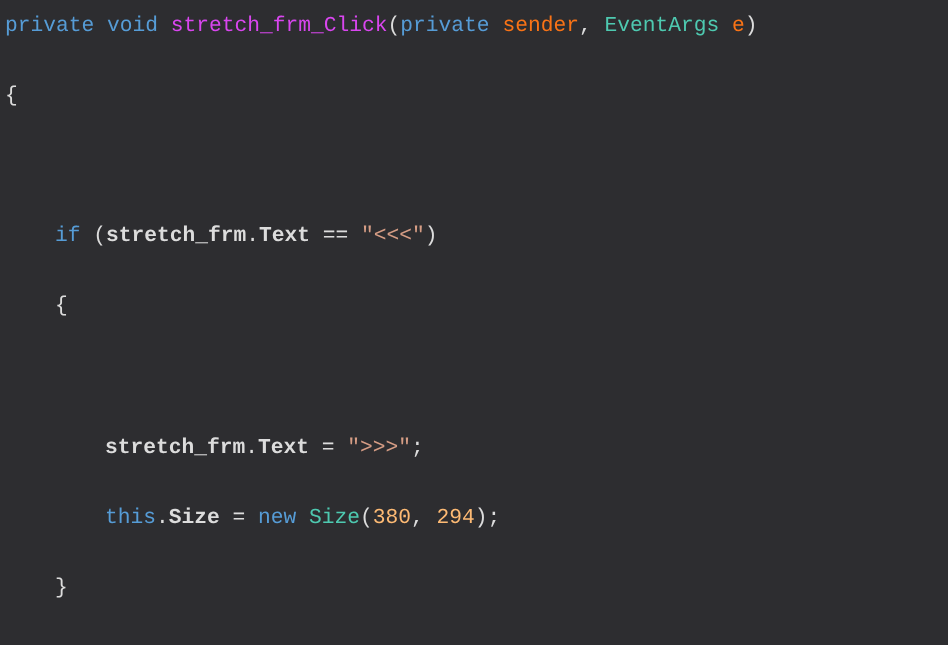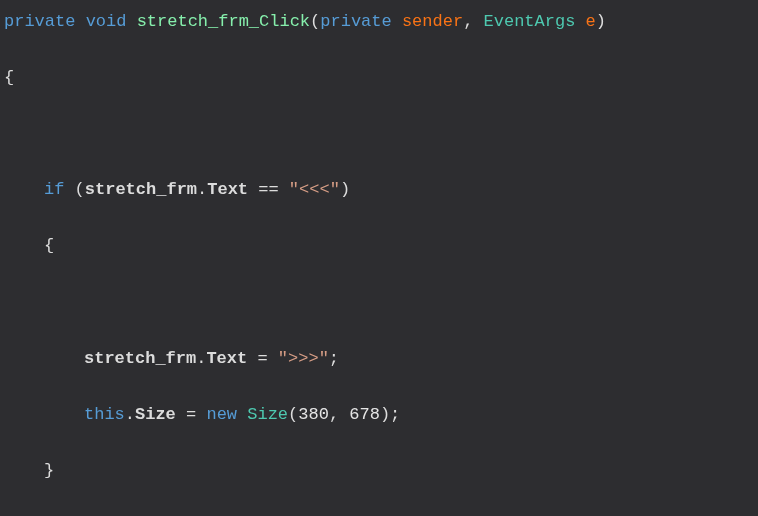--- a/index.html
+++ b/index.html
@@ -13,43 +13,43 @@
       width: 758px;
       height: 516px;
       overflow: hidden;
     }
     pre {
       font-family: inherit;
       white-space: pre;
     }
     .kw { color: #569cd6; }
     .type { color: #4ec9b0; }
-    .method { color: #86efac; text-align: right; }
+    .method { color: #d946ef; text-align: right; }
     .param { color: #f97316; }
     .punc { color: #dcdcdc; }
     .brace { color: #dcdcdc; }
     .prop { color: #dcdcdc; font-weight: bold; }
     .op { color: #dcdcdc; }
     .str { color: #d69d85; }
-    .num { color: #e5e5e5; }
+    .num { color: #fdba74; }
     .indent1 { padding-left: 40px; }
     .indent2 { padding-left: 80px; }
     .line { display: block; }
   </style>
 </head>
 <body>
 
 <pre><span class="line"><span class="kw">private</span> <span class="kw">void</span> <span class="method">stretch_frm_Click</span><span class="punc">(</span><span class="kw">private</span> <span class="param">sender</span><span class="punc">, </span><span class="type">EventArgs</span> <span class="param">e</span><span class="punc">)</span></span>
 <span class="line"><span class="brace">{</span></span>
 <span class="line"> </span>
 <span class="line indent1"><span class="kw">if</span> <span class="punc">(</span><span class="prop">stretch_frm</span><span class="punc">.</span><span class="prop">Text</span> <span class="op">==</span> <span class="str">"&lt;&lt;&lt;"</span><span class="punc">)</span></span>
 <span class="line indent1"><span class="brace">{</span></span>
 <span class="line"> </span>
 <span class="line indent2"><span class="prop">stretch_frm</span><span class="punc">.</span><span class="prop">Text</span> <span class="op">=</span> <span class="str">"&gt;&gt;&gt;"</span><span class="punc">;</span></span>
-<span class="line indent2"><span class="kw">this</span><span class="punc">.</span><span class="prop">Size</span> <span class="op">=</span> <span class="kw">new</span> <span class="type">Size</span><span class="punc">(</span><span class="num">380</span><span class="punc">, </span><span class="num">678</span><span class="punc">)</span><span class="punc">;</span></span>
+<span class="line indent2"><span class="kw">this</span><span class="punc">.</span><span class="prop">Size</span> <span class="op">=</span> <span class="kw">new</span> <span class="type">Size</span><span class="punc">(</span><span class="num">380</span><span class="punc">, </span><span class="num">294</span><span class="punc">)</span><span class="punc">;</span></span>
 <span class="line indent1"><span class="brace">}</span></span>
 <span class="line indent1">    </span>
 
 
 
 
 
 
 
 

